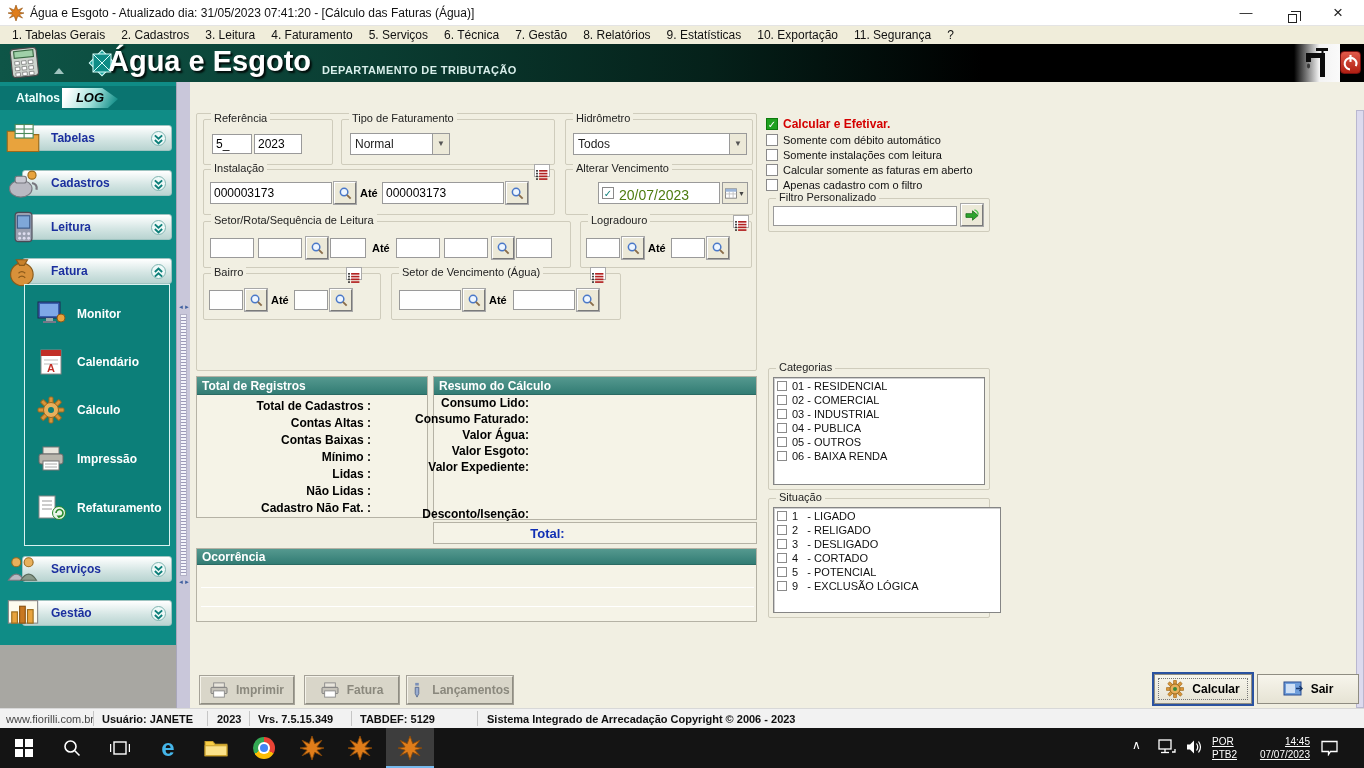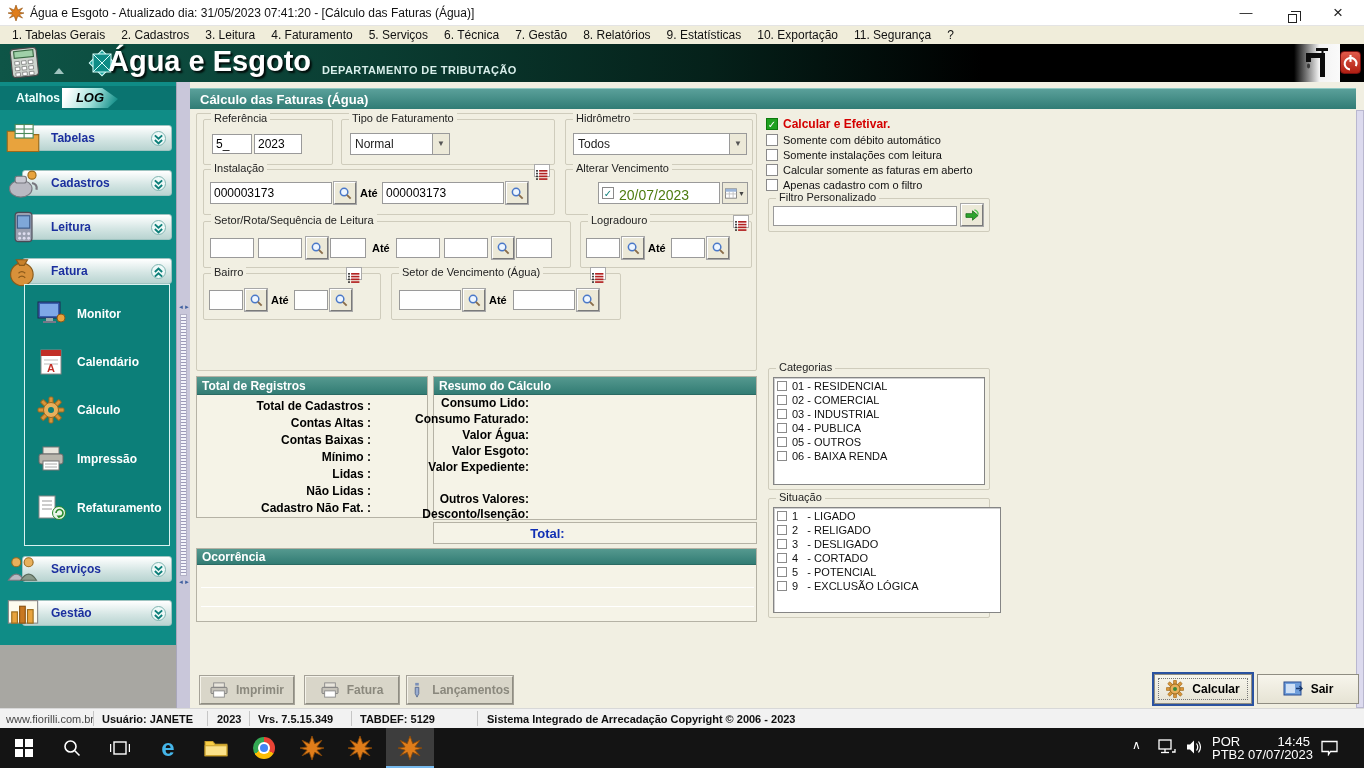--- a/index.html
+++ b/index.html
@@ -87,21 +87,21 @@
   
   .statusbar{left:0;top:708px;width:1364px;height:20px;background:#f2f2f2;border-top:1px solid #d8d8d8;}
   .stitem{position:absolute;top:4px;font-size:11px;color:#111;white-space:nowrap;}
   .sdiv{position:absolute;top:2px;width:1px;height:15px;background:#c6c6c6;}
 
   
   .taskbar{left:0;top:728px;width:1364px;height:40px;background:#141414;}
   .tbtn{position:absolute;top:0;width:48px;height:40px;display:flex;align-items:center;justify-content:center;}
   .tbtn.active{background:#3d3d3d;box-shadow:inset 0 -2px 0 #76b9ed;}
   .trayitem{position:absolute;color:#fff;}
-  .traytxt{font-size:13px;color:#fff;line-height:13px;white-space:nowrap;}
+  .traytxt{font-size:10px;color:#fff;line-height:13px;white-space:nowrap;text-decoration:underline;}
   .ie-e{font-size:24px;font-weight:bold;color:#45b6ea;}
   .chromeicon{width:22px;height:22px;border-radius:50%;background:conic-gradient(#ea4335 0 33%,#fbbc05 0 66%,#34a853 0 100%);position:relative;}
   .chromeicon:after{content:"";position:absolute;left:5px;top:5px;width:12px;height:12px;border-radius:50%;background:#fff;}
   .chromeicon:before{content:"";position:absolute;left:7px;top:7px;width:8px;height:8px;border-radius:50%;background:#4285f4;z-index:1;}
 </style>
 </head>
 <body>
 
 <div class="screen">
 
@@ -349,21 +349,20 @@
   </div>
   <div class="abs sidebottom"></div>
 
   <div class="abs splitter">
     <span class="sparrow" style="top:222px;">◄►</span>
     <div class="grip"></div>
     <span class="sparrow" style="top:497px;">◄►</span>
   </div>
 
   <div class="abs mainbg"></div>
-  <div class="abs maintitle">Cálculo das Faturas (Água)</div>
   <div class="abs vscroll"></div>
 
   <div class="gb" style="left:196px;top:113px;width:561px;height:258px;"></div>
 
   <div class="gb" style="left:203px;top:119px;width:130px;height:46px;">
     <span class="glab">Referência</span>
     <input class="inp" style="left: 8px; top: 14px; width: 40px;" value="5_">
     <input class="inp" style="left: 50px; top: 14px; width: 48px;" value="2023">
   </div>
 
@@ -559,21 +558,20 @@
     <span class="trow" style="top:124px;padding-right:56px;">Cadastro Não Fat. :</span>
   </div>
 
   <div class="panel" style="left:433px;top:376px;width:324px;height:144px;">
     <div class="phead">Resumo do Cálculo</div>
     <span class="trow" style="top:19px;padding-right:227px;">Consumo Lido:</span>
     <span class="trow" style="top:35px;padding-right:227px;">Consumo Faturado:</span>
     <span class="trow" style="top:51px;padding-right:227px;">Valor Água:</span>
     <span class="trow" style="top:67px;padding-right:227px;">Valor Esgoto:</span>
     <span class="trow" style="top:83px;padding-right:227px;">Valor Expediente:</span>
-    <span class="trow" style="top:115px;padding-right:227px;">Outros Valores:</span>
     <span class="trow" style="top:130px;padding-right:227px;">Desconto/Isenção:</span>
   </div>
   <div class="totalstrip" style="left:433px;top:522px;width:324px;height:22px;line-height:21px;padding-right:95px;">Total:</div>
 
   <div class="panel" style="left:196px;top:548px;width:561px;height:74px;">
     <div class="phead" style="height:16px;line-height:16px;">Ocorrência</div>
     <div class="hline" style="top:38px;width:553px;"></div>
     <div class="hline" style="top:57px;width:553px;"></div>
   </div>
 

